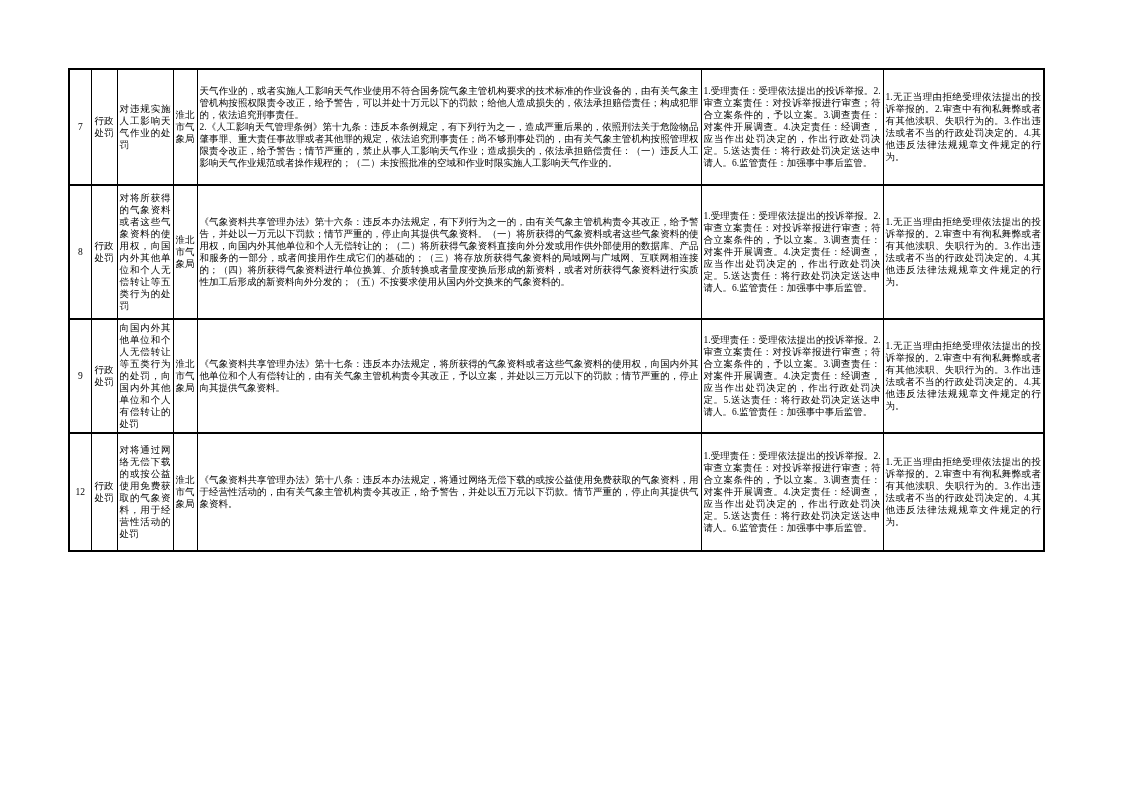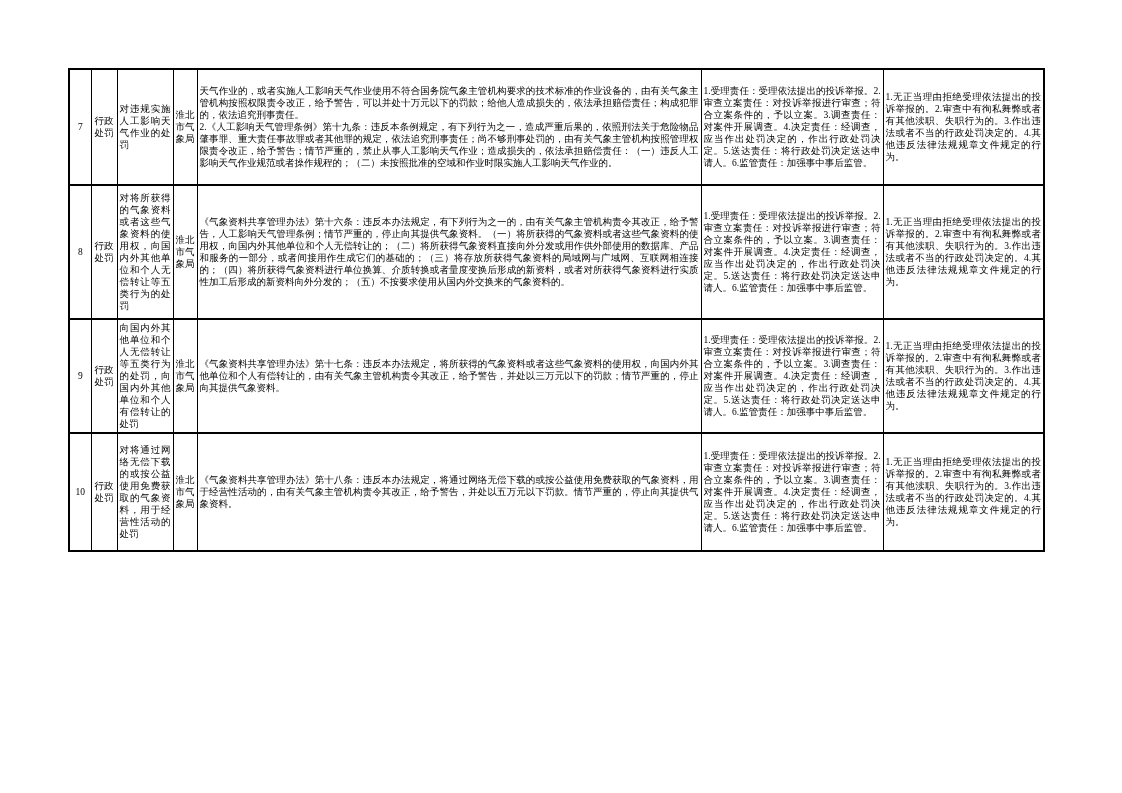--- a/index.html
+++ b/index.html
@@ -64,35 +64,35 @@
         <td class="c-long">天气作业的，或者实施人工影响天气作业使用不符合国务院气象主管机构要求的技术标准的作业设备的，由有关气象主管机构按照权限责令改正，给予警告，可以并处十万元以下的罚款；给他人造成损失的，依法承担赔偿责任；构成犯罪的，依法追究刑事责任。
 2.《人工影响天气管理条例》第十九条：违反本条例规定，有下列行为之一，造成严重后果的，依照刑法关于危险物品肇事罪、重大责任事故罪或者其他罪的规定，依法追究刑事责任；尚不够刑事处罚的，由有关气象主管机构按照管理权限责令改正，给予警告；情节严重的，禁止从事人工影响天气作业；造成损失的，依法承担赔偿责任：（一）违反人工影响天气作业规范或者操作规程的；（二）未按照批准的空域和作业时限实施人工影响天气作业的。</td>
         <td class="c-long">1.受理责任：受理依法提出的投诉举报。2.审查立案责任：对投诉举报进行审查；符合立案条件的，予以立案。3.调查责任：对案件开展调查。4.决定责任：经调查，应当作出处罚决定的，作出行政处罚决定。5.送达责任：将行政处罚决定送达申请人。6.监管责任：加强事中事后监管。</td>
         <td class="c-long">1.无正当理由拒绝受理依法提出的投诉举报的。2.审查中有徇私舞弊或者有其他渎职、失职行为的。3.作出违法或者不当的行政处罚决定的。4.其他违反法律法规规章文件规定的行为。</td>
       </tr>
       <tr class="r8">
         <td class="c-center">8</td>
         <td class="c-center">行政处罚</td>
         <td class="c-name">对将所获得的气象资料或者这些气象资料的使用权，向国内外其他单位和个人无偿转让等五类行为的处罚</td>
         <td class="c-center">淮北市气象局</td>
-        <td class="c-long">《气象资料共享管理办法》第十六条：违反本办法规定，有下列行为之一的，由有关气象主管机构责令其改正，给予警告，人工影响天气管理条例；情节严重的，停止向其提供气象资料。（一）将所获得的气象资料或者这些气象资料的使用权，向国内外其他单位和个人无偿转让的；（二）将所获得气象资料直接向外分发或用作供外部使用的数据库、产品和服务的一部分，或者间接用作生成它们的基础的；（三）将存放所获得气象资料的局域网与广域网、互联网相连接的；（四）将所获得气象资料进行单位换算、介质转换或者量度变换后形成的新资料，或者对所获得气象资料进行实质性加工后形成的新资料向外分发的；（五）不按要求使用从国内外交换来的气象资料的。</td>
+        <td class="c-long">《气象资料共享管理办法》第十六条：违反本办法规定，有下列行为之一的，由有关气象主管机构责令其改正，给予警告，并处以一万元以下罚款；情节严重的，停止向其提供气象资料。（一）将所获得的气象资料或者这些气象资料的使用权，向国内外其他单位和个人无偿转让的；（二）将所获得气象资料直接向外分发或用作供外部使用的数据库、产品和服务的一部分，或者间接用作生成它们的基础的；（三）将存放所获得气象资料的局域网与广域网、互联网相连接的；（四）将所获得气象资料进行单位换算、介质转换或者量度变换后形成的新资料，或者对所获得气象资料进行实质性加工后形成的新资料向外分发的；（五）不按要求使用从国内外交换来的气象资料的。</td>
         <td class="c-long">1.受理责任：受理依法提出的投诉举报。2.审查立案责任：对投诉举报进行审查；符合立案条件的，予以立案。3.调查责任：对案件开展调查。4.决定责任：经调查，应当作出处罚决定的，作出行政处罚决定。5.送达责任：将行政处罚决定送达申请人。6.监管责任：加强事中事后监管。</td>
         <td class="c-long">1.无正当理由拒绝受理依法提出的投诉举报的。2.审查中有徇私舞弊或者有其他渎职、失职行为的。3.作出违法或者不当的行政处罚决定的。4.其他违反法律法规规章文件规定的行为。</td>
       </tr>
       <tr class="r9">
         <td class="c-center">9</td>
         <td class="c-center">行政处罚</td>
         <td class="c-name">向国内外其他单位和个人无偿转让等五类行为的处罚，向国内外其他单位和个人有偿转让的处罚</td>
         <td class="c-center">淮北市气象局</td>
-        <td class="c-long">《气象资料共享管理办法》第十七条：违反本办法规定，将所获得的气象资料或者这些气象资料的使用权，向国内外其他单位和个人有偿转让的，由有关气象主管机构责令其改正，给予警告，并处以三万元以下的罚款；情节严重的，停止向其提供气象资料。</td>
+        <td class="c-long">《气象资料共享管理办法》第十七条：违反本办法规定，将所获得的气象资料或者这些气象资料的使用权，向国内外其他单位和个人有偿转让的，由有关气象主管机构责令其改正，予以立案，并处以三万元以下的罚款；情节严重的，停止向其提供气象资料。</td>
         <td class="c-long">1.受理责任：受理依法提出的投诉举报。2.审查立案责任：对投诉举报进行审查；符合立案条件的，予以立案。3.调查责任：对案件开展调查。4.决定责任：经调查，应当作出处罚决定的，作出行政处罚决定。5.送达责任：将行政处罚决定送达申请人。6.监管责任：加强事中事后监管。</td>
         <td class="c-long">1.无正当理由拒绝受理依法提出的投诉举报的。2.审查中有徇私舞弊或者有其他渎职、失职行为的。3.作出违法或者不当的行政处罚决定的。4.其他违反法律法规规章文件规定的行为。</td>
       </tr>
       <tr class="r10">
-        <td class="c-center">10</td>
+        <td class="c-center">12</td>
         <td class="c-center">行政处罚</td>
         <td class="c-name">对将通过网络无偿下载的或按公益使用免费获取的气象资料，用于经营性活动的处罚</td>
         <td class="c-center">淮北市气象局</td>
         <td class="c-long">《气象资料共享管理办法》第十八条：违反本办法规定，将通过网络无偿下载的或按公益使用免费获取的气象资料，用于经营性活动的，由有关气象主管机构责令其改正，给予警告，并处以五万元以下罚款。情节严重的，停止向其提供气象资料。</td>
         <td class="c-long">1.受理责任：受理依法提出的投诉举报。2.审查立案责任：对投诉举报进行审查；符合立案条件的，予以立案。3.调查责任：对案件开展调查。4.决定责任：经调查，应当作出处罚决定的，作出行政处罚决定。5.送达责任：将行政处罚决定送达申请人。6.监管责任：加强事中事后监管。</td>
         <td class="c-long">1.无正当理由拒绝受理依法提出的投诉举报的。2.审查中有徇私舞弊或者有其他渎职、失职行为的。3.作出违法或者不当的行政处罚决定的。4.其他违反法律法规规章文件规定的行为。</td>
       </tr>
     </tbody>
   </table>
 </div>

